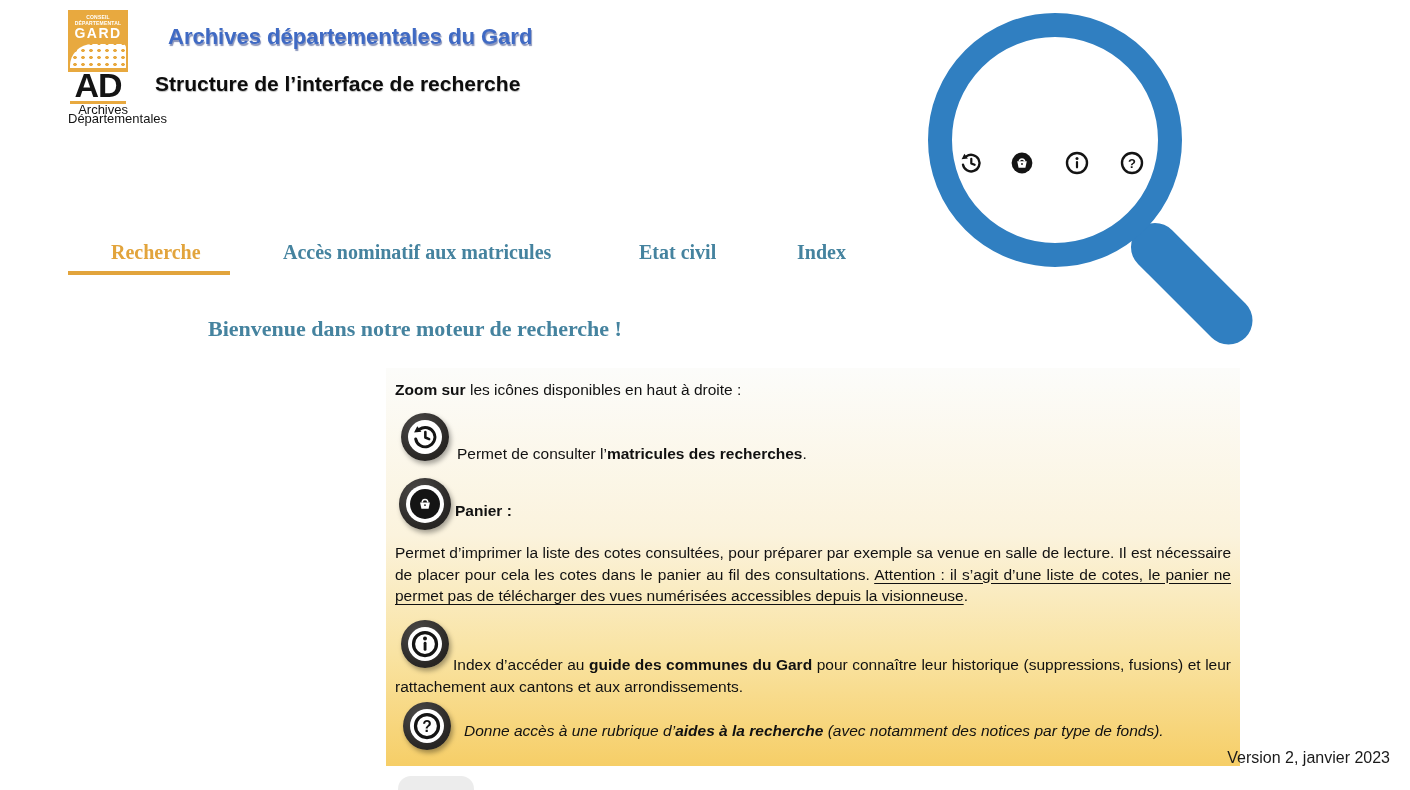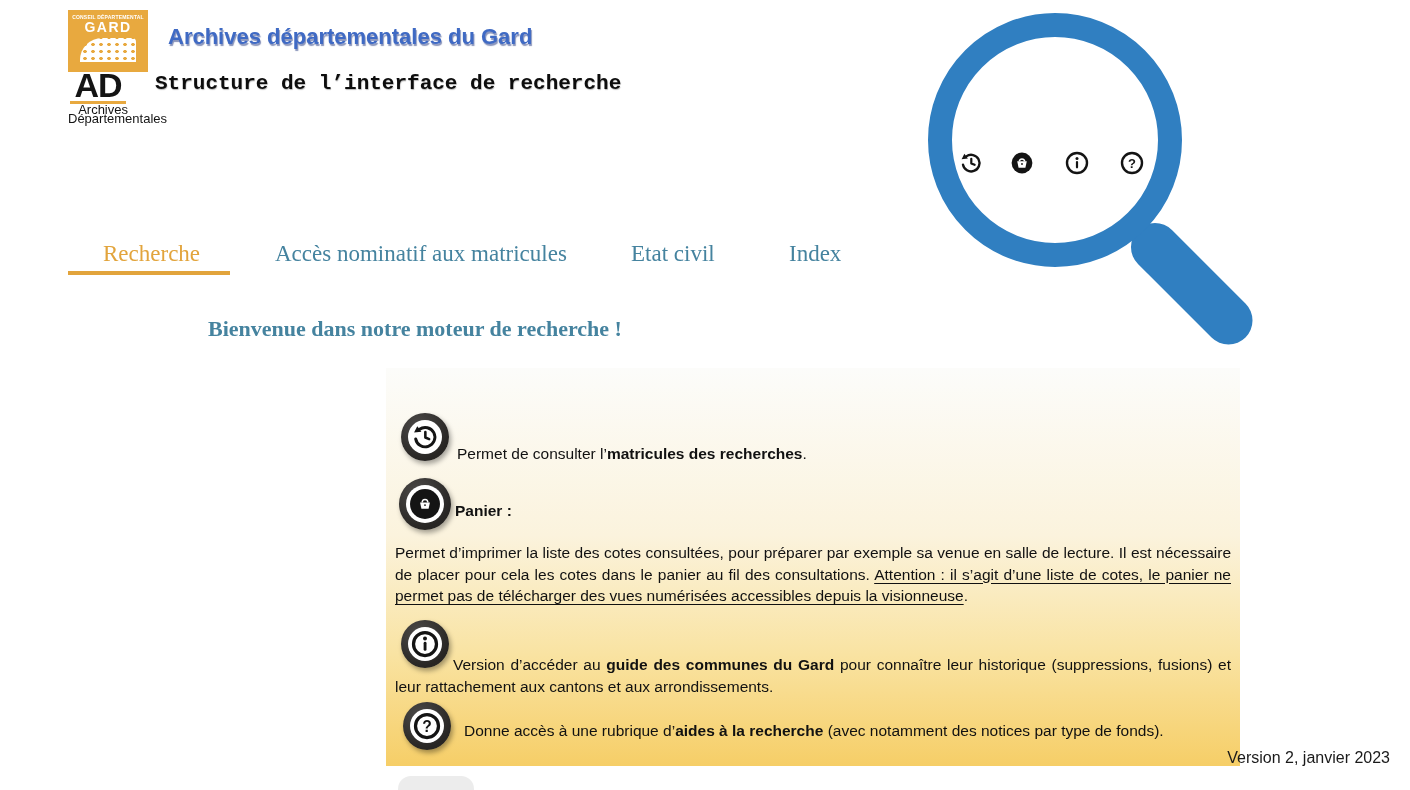--- a/index.html
+++ b/index.html
@@ -2,55 +2,55 @@
 <html><head>
 <meta charset="utf-8">
 <style>
   html,body{margin:0;padding:0;}
   body{
     width:1410px;height:790px;position:relative;overflow:hidden;
     background:#ffffff;font-family:"Liberation Sans",sans-serif;color:#111;
   }
   
   .logo{position:absolute;left:68px;top:10px;width:60px;}
-  .logo-box{width:80px;height:62px;background:#E8A93F;box-sizing:border-box;text-align:center;overflow:hidden;}
+  .logo-box{width:60px;height:62px;background:#E8A93F;box-sizing:border-box;text-align:center;overflow:hidden;}
   .logo-org-small{font-size:5px;line-height:6px;font-weight:bold;color:#fff;padding-top:4px;letter-spacing:.2px;}
   .logo-org-name{font-size:14px;line-height:15px;font-weight:bold;color:#fff;letter-spacing:1.5px;}
   .logo-wave{width:56px;height:24px;margin:3px auto 0;background:
      radial-gradient(circle,#E8A93F 1.6px,transparent 1.9px) 1px 3px/8px 7px repeat,#fff;
      border-radius:22px 4px 0 0;}
   .logo-ad{font-size:34px;line-height:26px;font-weight:bold;color:#141414;text-align:center;margin-top:0;letter-spacing:-1px;}
   .logo-rule{width:56px;height:3px;background:#E8A93F;margin:3px auto 2px;}
   .logo-caption{font-size:13px;line-height:8.5px;font-weight:normal;color:#141414;text-align:right;}
   
   .header-title{position:absolute;left:168px;top:24px;font-size:22px;font-weight:bold;color:#3F6AC4;
     text-shadow:1px 1.5px 1px rgba(38,58,130,.55);}
   .header-subtitle{position:absolute;left:155px;top:72px;font-size:21px;font-weight:bold;color:#0d0d0d;
-    text-shadow:.5px 1px 1px rgba(0,0,0,.28);font-family:Liberation Mono, monospace;}
+    text-shadow:.5px 1px 1px rgba(0,0,0,.28);}
   
   .mag-circle{position:absolute;left:928px;top:13px;width:206px;height:206px;border:24px solid #307FC1;border-radius:50%;background:#fff;}
   .mag-handle{position:absolute;left:1114px;top:230px;width:48px;height:152px;background:#307FC1;border-radius:24px;
     transform:rotate(-45deg);transform-origin:50% 0;}
   .mini-icon{position:absolute;width:24px;height:24px;top:151px;}
   
-  .tab{position:absolute;top:241px;font-family:"Liberation Serif",serif;font-weight:normal;font-size:23px;color:#45839F;cursor:pointer;white-space:nowrap;}
+  .tab{position:absolute;top:241px;font-family:"Liberation Serif",serif;font-weight:bold;font-size:20px;color:#45839F;cursor:pointer;white-space:nowrap;margin-left:8px;}
   .tab.active{color:#E2A43C;}
   .tab-underline{position:absolute;left:68px;top:271px;width:162px;height:4px;background:#E2A43C;}
   .welcome{position:absolute;left:208px;top:316px;font-family:"Liberation Serif",serif;font-weight:bold;font-size:22px;color:#45839F;white-space:nowrap;text-align:center;}
   
   .panel{position:absolute;left:386px;top:368px;width:854px;height:398px;
     background:linear-gradient(180deg,#FCFCFA 0%,#FBF3DD 42%,#F9E3A2 72%,#F6CE67 100%);
     font-size:15.5px;line-height:21.5px;}
   .p-abs{position:absolute;}
   .p-intro{left:9px;top:11px;}
   .p-text1{left:71px;top:75px;}
   .p-text2{left:69px;top:132px;}
   .p-para{left:9px;right:9px;top:174px;text-align:justify;}
   .p-text3{left:9px;right:9px;top:286px;text-align:justify;text-indent:58px;}
-  .p-text4{left:9px;right:9px;top:352px;text-indent:69px;}
+  .p-text4{left:9px;right:9px;top:352px;text-indent:69px;font-style:italic;}
   .p-para u, .panel u{text-decoration:underline;text-underline-offset:3px;}
   
   .badge{position:absolute;border-radius:50%;display:flex;align-items:center;justify-content:center;
     background:radial-gradient(circle at 35% 28%,#4c4a48,#272523 72%);box-shadow:2px 3px 5px rgba(0,0,0,.35);}
   .badge .inner{background:#fff;border-radius:50%;display:flex;align-items:center;justify-content:center;}
   .b48{width:48px;height:48px;} .b48 .inner{width:34px;height:34px;}
   .b52{width:52px;height:52px;} .b52 .inner{width:38px;height:38px;}
   .badge-disc{width:30px;height:30px;border-radius:50%;background:#141414;display:flex;align-items:center;justify-content:center;}
   .bg1{left:15px;top:45px;} .bg2{left:13px;top:110px;} .bg3{left:15px;top:252px;} .bg4{left:17px;top:334px;}
   
@@ -110,20 +110,21 @@
 <div class="tab active" style="left:103px">Recherche</div>
 <div class="tab" style="left:275px">Accès nominatif aux matricules</div>
 <div class="tab" style="left:631px">Etat civil</div>
 <div class="tab" style="left:789px">Index</div>
 <div class="tab-underline"></div>
 
 <div class="welcome">Bienvenue dans notre moteur de recherche !</div>
 
 <div class="panel">
 
+  <div class="p-abs p-intro"><b>Zoom sur</b><span> les icônes disponibles en haut à droite :</span></div>
 
   <div class="badge b48 bg1">
     <div class="inner">
       <svg viewBox="0 0 24 24" width="28" height="28">
         <path d="M7.3 5.4 A8.3 8.3 0 1 1 4.0 13.6" fill="none" stroke="#141414" stroke-width="2.5" stroke-linecap="round"></path>
         <polygon points="8.9,7.4 2.6,8.2 5.4,2.8" fill="#141414"></polygon>
         <path d="M12.3 7.8 V12.4 L15.6 13.8" fill="none" stroke="#141414" stroke-width="2.2" stroke-linecap="round" stroke-linejoin="round"></path>
       </svg>
     </div>
   </div>
@@ -146,21 +147,21 @@
 
   <div class="badge b48 bg3">
     <div class="inner">
       <svg viewBox="0 0 24 24" width="30" height="30">
         <circle cx="12" cy="12" r="9.2" fill="none" stroke="#141414" stroke-width="2.6"></circle>
         <circle cx="12" cy="7.6" r="1.6" fill="#141414"></circle>
         <rect x="10.9" y="10.2" width="2.3" height="7.2" rx="1.1" fill="#141414"></rect>
       </svg>
     </div>
   </div>
-  <div class="p-abs p-text3"><span>Version d’accéder au </span><b>guide des communes du Gard</b><span> pour connaître leur historique (suppressions, fusions) et leur rattachement aux cantons et aux arrondissements.</span></div>
+  <div class="p-abs p-text3"><span>Index d’accéder au </span><b>guide des communes du Gard</b><span> pour connaître leur historique (suppressions, fusions) et leur rattachement aux cantons et aux arrondissements.</span></div>
 
   <div class="badge b48 bg4">
     <div class="inner">
       <svg viewBox="0 0 24 24" width="30" height="30">
         <circle cx="12" cy="12" r="9.2" fill="none" stroke="#141414" stroke-width="2.6"></circle>
         <text x="12" y="16.4" text-anchor="middle" font-size="12.5" font-weight="bold" font-family="Liberation Sans, sans-serif" fill="#141414">?</text>
       </svg>
     </div>
   </div>
   <div class="p-abs p-text4"><span>Donne accès à une rubrique d’</span><b>aides à la recherche</b><span> (avec notamment des notices par type de fonds).</span></div>

